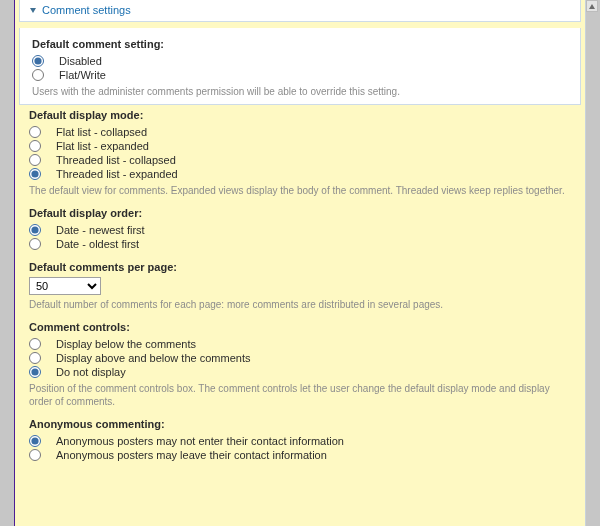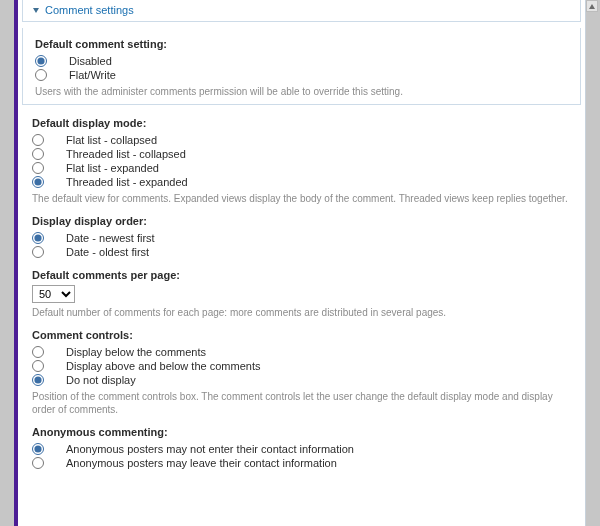--- a/index.html
+++ b/index.html
@@ -7,22 +7,22 @@
   body {
     font-family: "Lucida Grande", Verdana, Arial, sans-serif;
     font-size: 11px;
     color: #333;
     background: #c6c6c6;
     position: relative;
   }
   .sheet {
     position: absolute;
     left: 14px; right: 14px; top: 0; bottom: 0;
-    background: #ffffff;
-    border-left: 4px solid #4c1d95;
+    background: #fef9c3;
+    border-left: 1px solid #4c1d95;
     border-right: 1px solid #c8d2dc;
     overflow: hidden;
   }
   .fieldset-header {
     background: #ffffff;
     border: 1px solid #cddbe8;
     border-top: none;
     margin: 0 4px 6px 4px;
     padding: 4px 10px 5px 10px;
   }
@@ -32,58 +32,58 @@
     border-left: 3px solid transparent;
     border-right: 3px solid transparent;
     border-top: 5px solid #3f6f92;
     display: inline-block;
   }
   .fieldset-title a { color: #1a6fb0; font-size: 11px; text-decoration: none; }
   .first-block {
     background: #ffffff;
     border: 1px solid #cddbe8;
     border-top: none;
-    margin: 0 4px 8px 4px;
+    margin: 0 4px 0 4px;
     padding: 10px 23px 6px 12px;
   }
   .block {
     padding: 4px 14px 6px 14px;
   }
   .label {
     font-weight: bold;
     font-size: 11px;
     color: #2c2c2c;
     margin-bottom: 4px;
     display: block;
   }
   .option {
     display: flex;
     align-items: center;
-    gap: 22px;
+    gap: 15px;
     padding: 1px 0;
     min-height: 14px;
   }
   .option input[type=radio] {
     width: 12px; height: 12px;
     accent-color: #3b6ea5;
     margin: 0;
   }
   .option span { font-size: 11px; color: #2c2c2c; }
   .desc {
     font-size: 10px;
     color: #8c8c8c;
     line-height: 1.3;
     margin-top: 3px;
   }
   select {
     font-size: 11px;
     padding: 1px 2px;
     border: 1px solid #a0a0a0;
     background: #fff;
-    width: 43px;
+    width: 72px;
   }
   .scrollbutton {
     position: absolute;
     right: 2px; top: 0;
     width: 12px; height: 12px;
     background: #e4e4e4;
     border: 1px solid #bcbcbc;
     display: flex; align-items: center; justify-content: center;
   }
   .scrollbutton::after {
@@ -120,35 +120,35 @@
   </div>
 
   <div class="block">
     <span class="label">Default display mode:</span>
     <label class="option">
       <input type="radio" name="dm" style="">
       <span>Flat list - collapsed</span>
     </label>
     <label class="option">
       <input type="radio" name="dm" style="">
-      <span>Threaded list - collapsed</span>
+      <span>Flat list - expanded</span>
     </label>
     <label class="option">
       <input type="radio" name="dm" style="">
-      <span>Flat list - expanded</span>
+      <span>Threaded list - collapsed</span>
     </label>
     <label class="option">
       <input type="radio" name="dm" checked="" style="">
       <span>Threaded list - expanded</span>
     </label>
     <div class="desc">The default view for comments. Expanded views display the body of the comment. Threaded views keep replies together.</div>
   </div>
 
   <div class="block">
-    <span class="label">Display display order:</span>
+    <span class="label">Default display order:</span>
     <label class="option">
       <input type="radio" name="do" checked="" style="">
       <span>Date - newest first</span>
     </label>
     <label class="option">
       <input type="radio" name="do" style="">
       <span>Date - oldest first</span>
     </label>
   </div>
 

